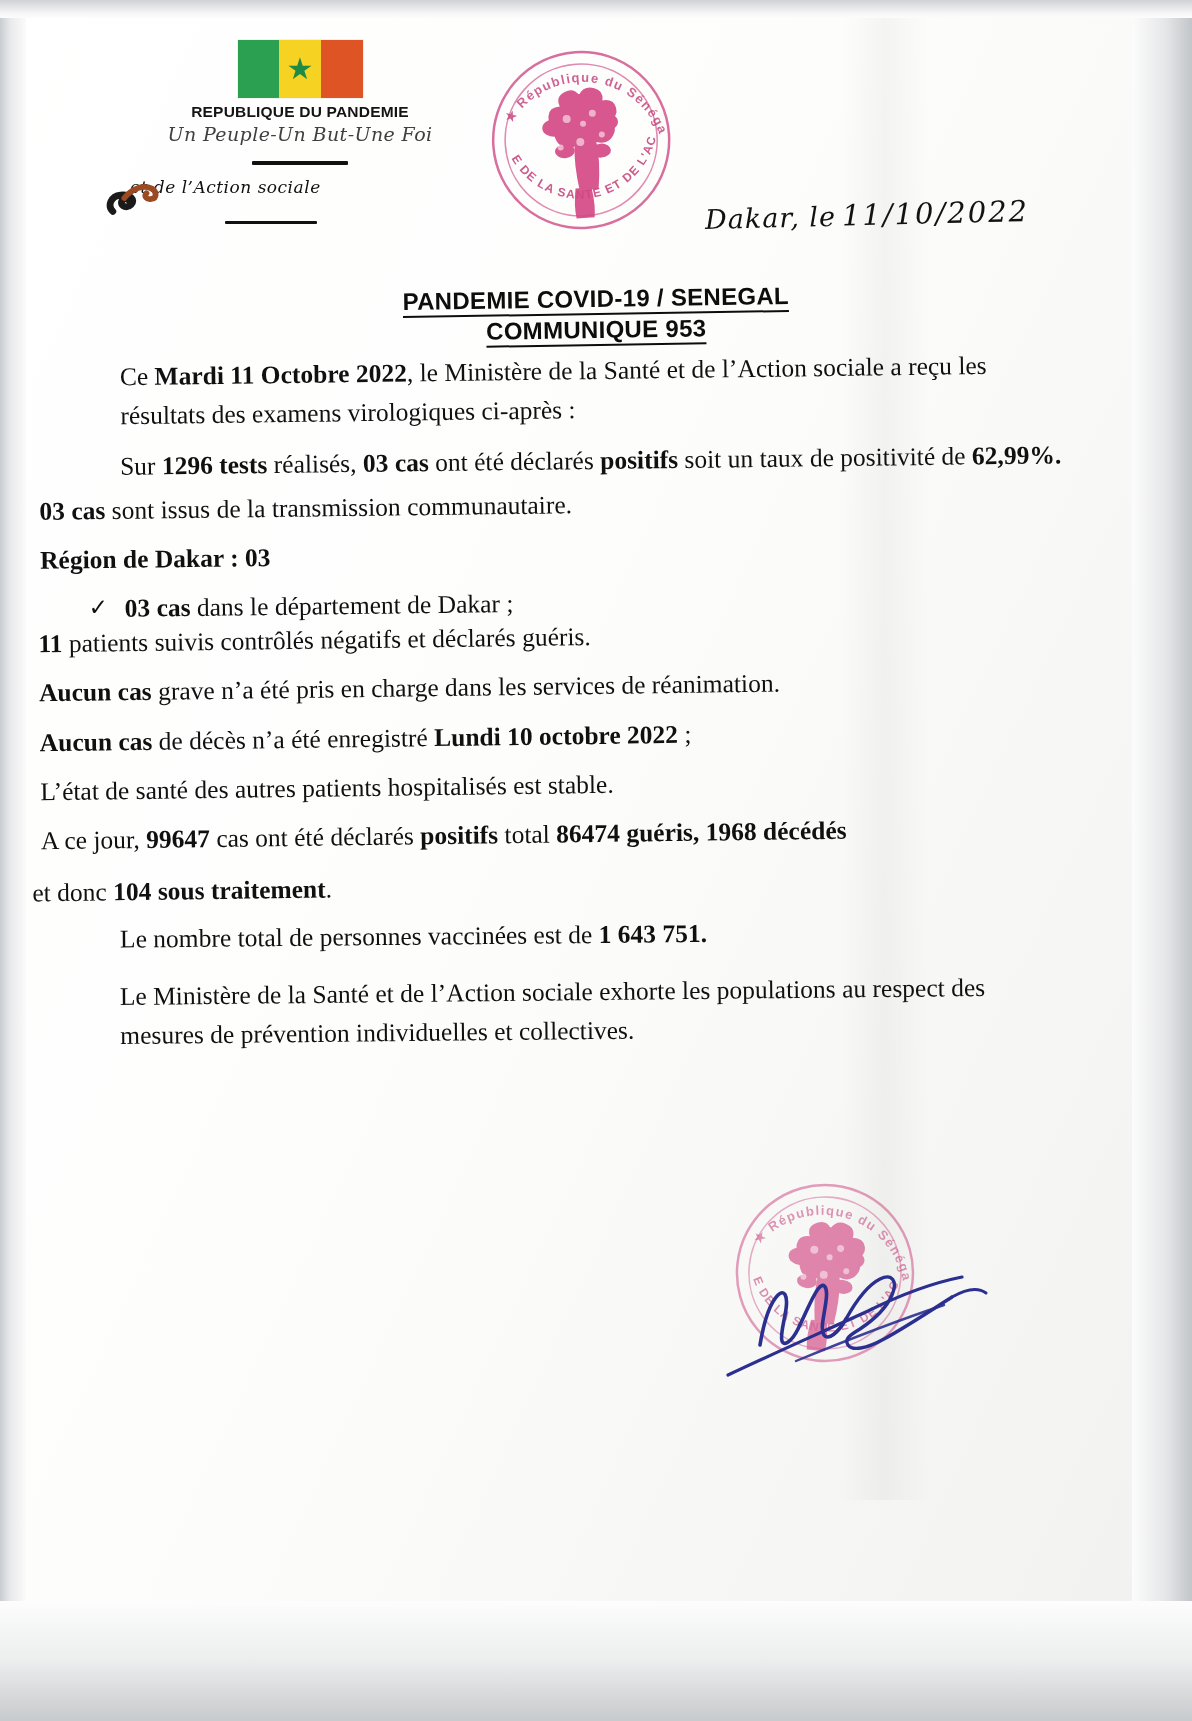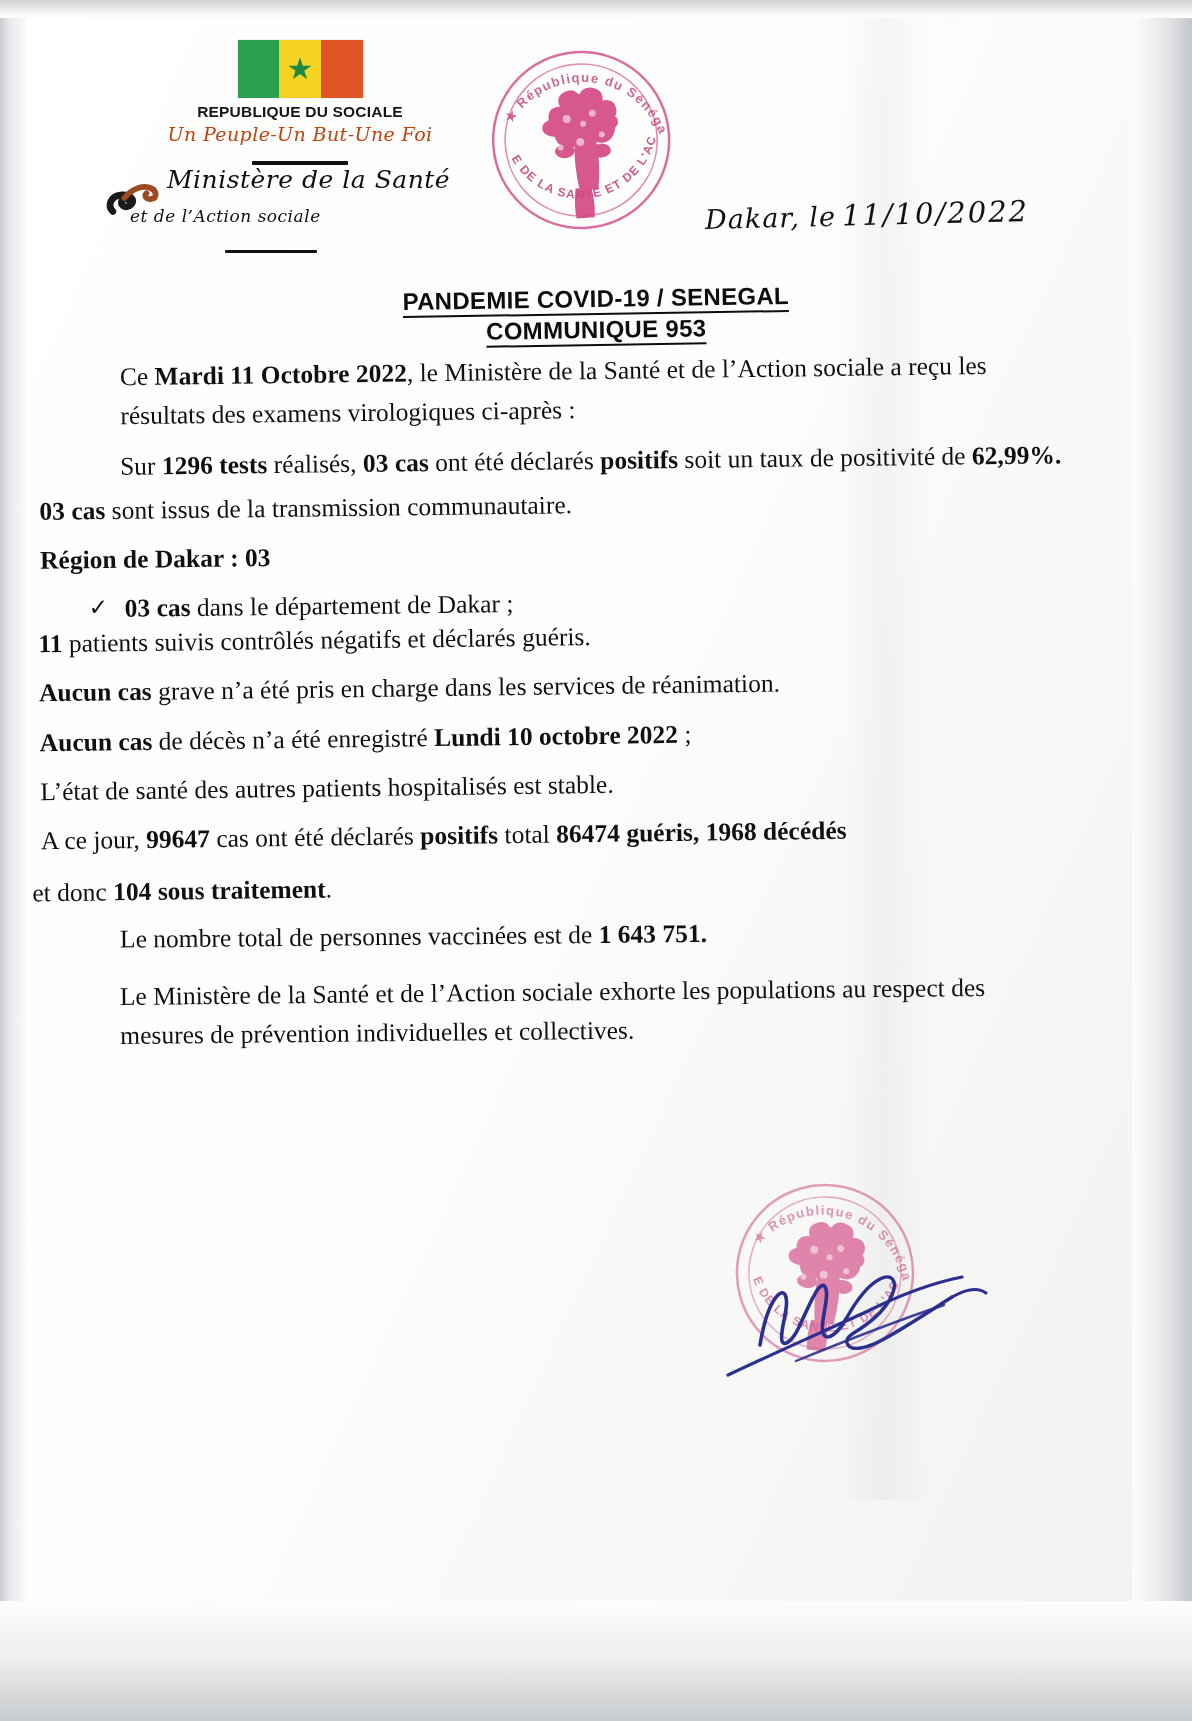--- a/index.html
+++ b/index.html
@@ -42,21 +42,21 @@
         box-shadow:0 0 1px rgba(0,0,0,.3);}
   .flag .band{flex:1;}
   .band.green{background:#2aa050;}
   .band.yellow{background:#f6d322;}
   .band.red{background:#df5424;}
   .flag .star{position:absolute;left:50%;top:50%;transform:translate(-50%,-50%);
       font-size:30px;color:#1f8a44;line-height:1;}
   .rep-name{font-family:"Liberation Sans",sans-serif;font-weight:bold;
       font-size:15.5px;letter-spacing:.2px;color:#141414;margin-top:5px;}
   .devise{font-family:"DejaVu Serif",serif;font-style:italic;font-size:19px;
-      color:#c2410c;margin-top:2px;letter-spacing:.4px;}
+      color:#404040;margin-top:2px;letter-spacing:.4px;}
   .rule{width:96px;height:4px;background:#111;margin:16px auto 0 auto;border-radius:1px;}
   .rule.short{width:92px;height:3px;margin-top:24px;}
 
   #ministry{position:absolute;left:105px;top:165px;width:400px;}
   .caduceus{position:absolute;left:0;top:8px;width:58px;height:50px;}
   .min-line1{font-family:"DejaVu Serif",serif;font-style:italic;font-size:25px;
       color:#101010;margin-left:62px;letter-spacing:.5px;}
   .min-line2{font-family:"DejaVu Serif",serif;font-style:italic;font-size:17px;
       color:#101010;margin-left:25px;margin-top:12px;letter-spacing:.5px;}
 
@@ -115,32 +115,31 @@
   <div class="scan-shade paper-tint"></div>
   <div class="scan-shade fold"></div>
 
   <div id="letterhead">
     <div class="flag">
       <div class="band green"></div>
       <div class="band yellow"></div>
       <div class="band red"></div>
       <div class="star">★</div>
     </div>
-    <div class="rep-name">REPUBLIQUE DU SOCIALE</div>
+    <div class="rep-name">REPUBLIQUE DU PANDEMIE</div>
     <div class="devise">Un Peuple-Un But-Une Foi</div>
     <div class="rule"></div>
   </div>
 
   <div id="ministry">
     <svg class="caduceus" viewBox="0 0 60 52">
       <path d="M8 40 C2 34 6 24 16 23 C26 22 32 28 27 33 C23 37 16 35 17 30 C18 26 24 26 25 29" fill="none" stroke="#1a1a1a" stroke-width="7" stroke-linecap="round"></path>
       <path d="M20 26 C28 16 40 12 48 16 C54 19 54 26 48 27 C43 28 40 24 43 21" fill="none" stroke="#9c4a22" stroke-width="6" stroke-linecap="round"></path>
       <circle cx="50" cy="17" r="3" fill="#9c4a22"></circle>
     </svg>
-    <div class="min-line1">Ministère de la Santé</div>
     <div class="min-line2">et de l’Action sociale</div>
     <div class="rule short" style="margin-left:120px;"></div>
   </div>
 
   <div class="stamp" id="stamp-top">
     <svg viewBox="0 0 210 215" width="210" height="215">
       <defs>
         <path id="arcTop" d="M 26,112 A 82,82 0 0 1 184,112"></path>
         <path id="arcBot" d="M 30,112 A 78,78 0 0 0 180,112"></path>
       </defs>

